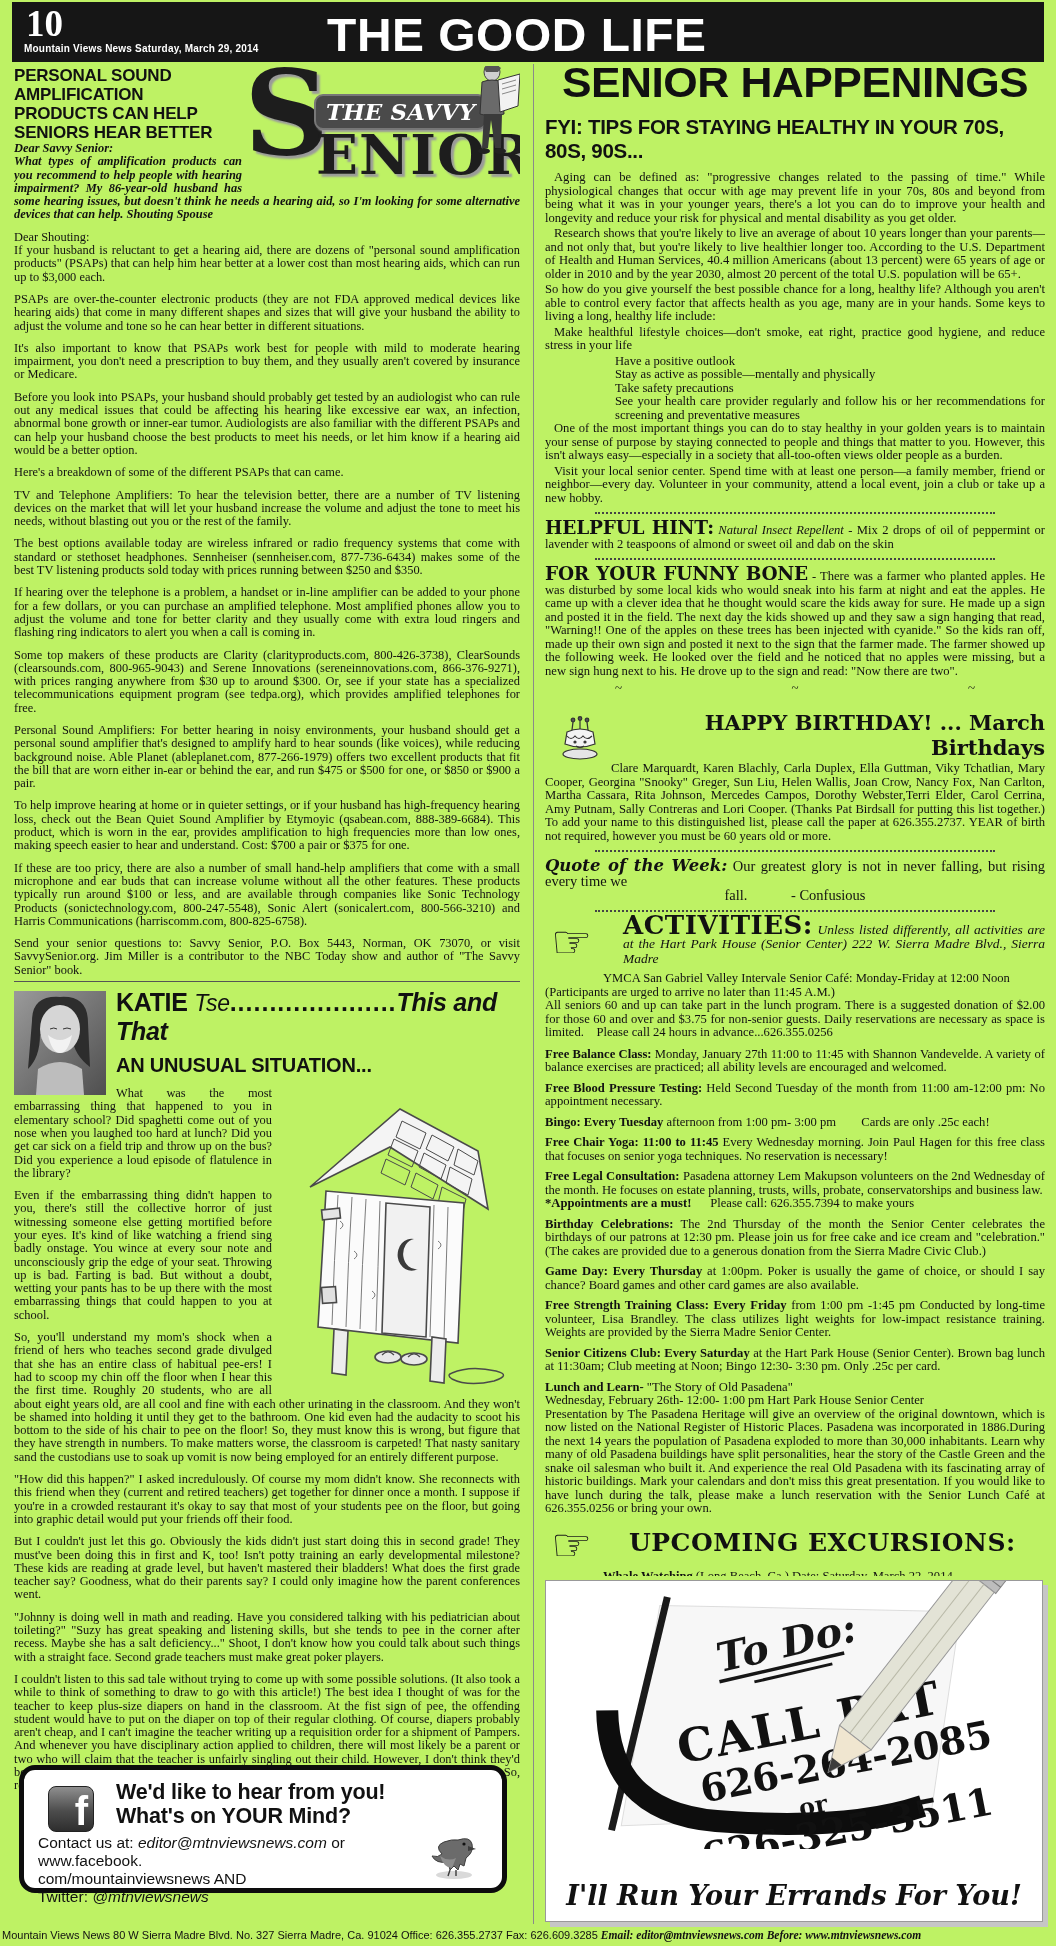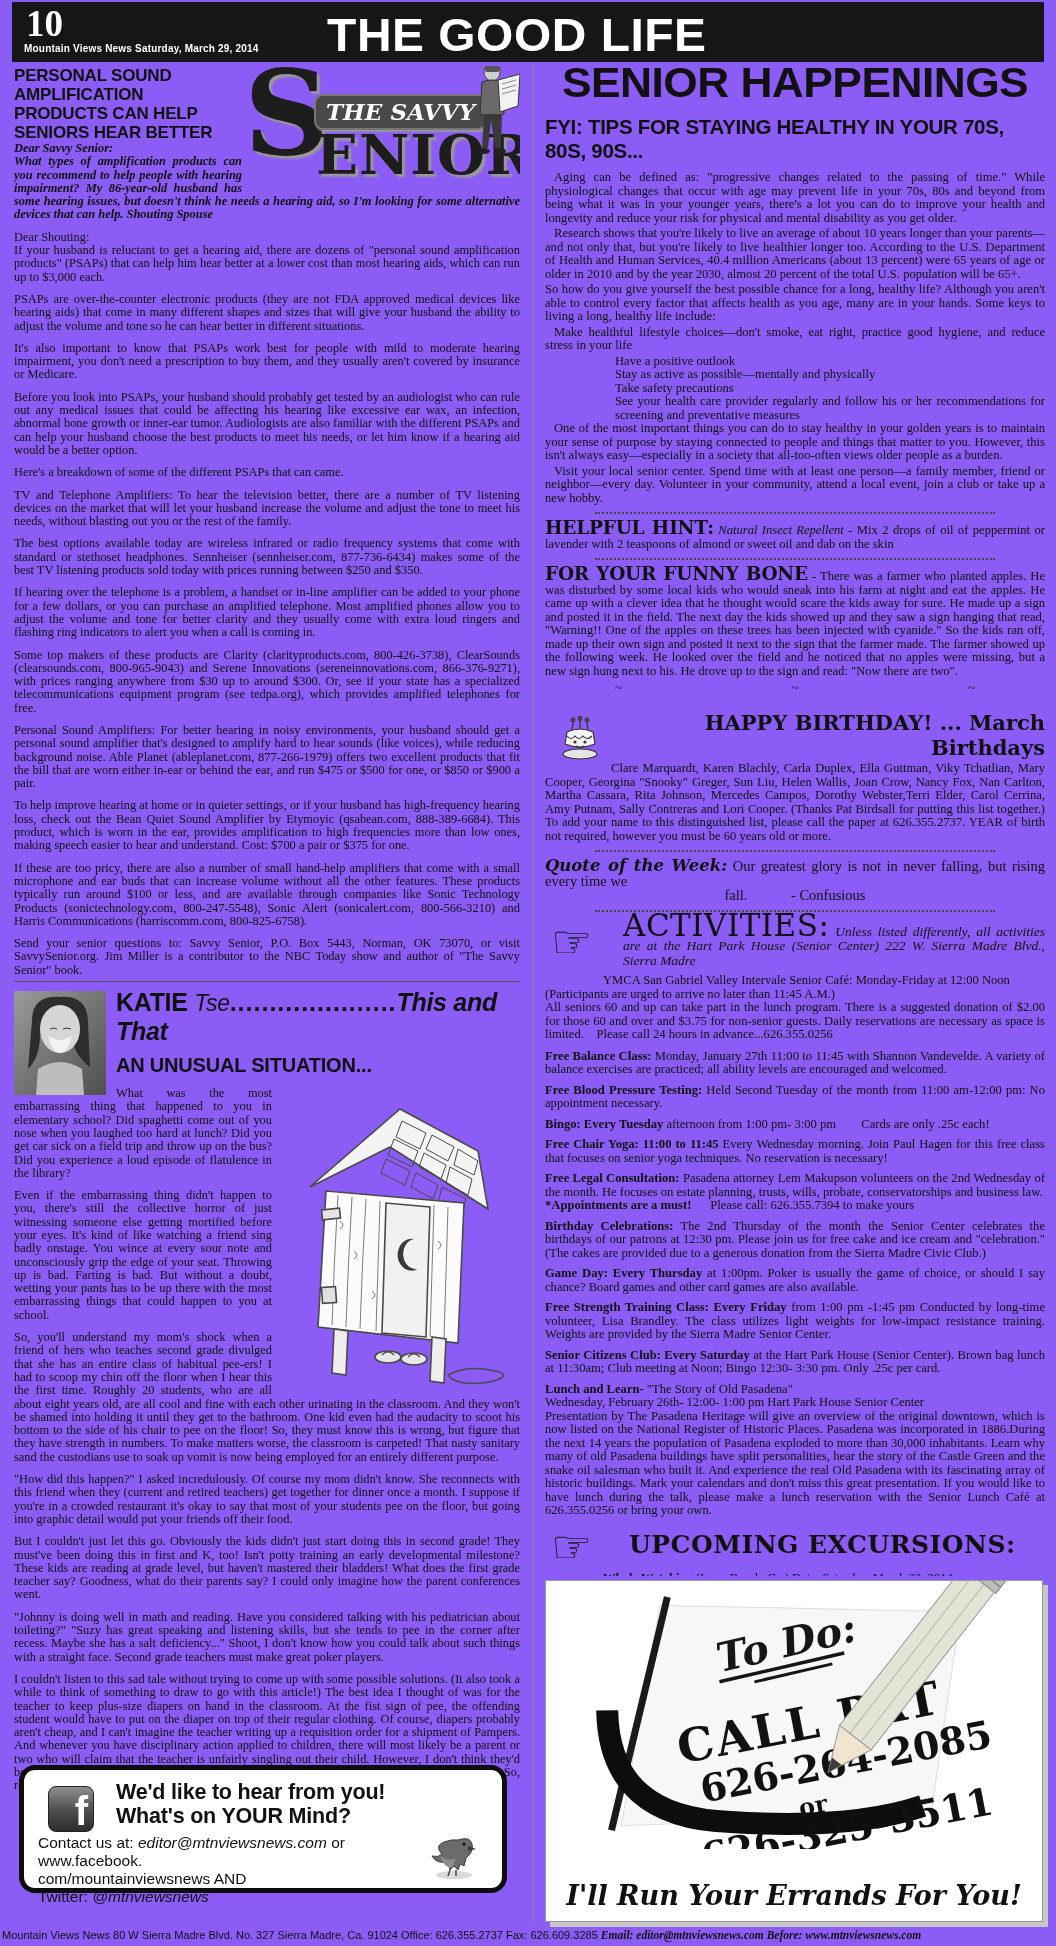--- a/index.html
+++ b/index.html
@@ -1,16 +1,16 @@
 <!DOCTYPE html>
 <html><head>
 <meta charset="utf-8">
 <style>
   html,body{margin:0;padding:0;background:#e8e8e8;}
-  .page{position:relative;width:1056px;height:1946px;background:#8b5cf6;margin:0 auto;
+  .page{position:relative;width:1056px;height:1946px;background:#bef264;margin:0 auto;
         font-family:"Liberation Serif","DejaVu Serif",serif;color:#111;overflow:hidden;}
   
   .banner{position:absolute;left:12px;top:2px;width:1032px;height:60px;background:#161616;}
   .page-num{position:absolute;left:14px;top:0px;color:#fff;font-family:"Liberation Serif",serif;
             font-size:37px;font-weight:bold;}
   .banner-date{position:absolute;left:12px;top:41px;color:#fff;font-family:"Liberation Sans",sans-serif;
                font-size:10px;font-weight:bold;letter-spacing:.2px;text-align:center;}
   .banner-title{position:absolute;left:50%;top:5px;transform:translateX(-53%) scaleX(1.02);color:#fff;
                 font-family:"Liberation Sans",sans-serif;font-size:47px;font-weight:bold;letter-spacing:.5px;white-space:nowrap;}
   
@@ -67,21 +67,21 @@
   .indent{text-indent:9px;}
   .bullet-line{margin:0 0 0 70px !important;}
   .dotted-sep{border:none;border-top:2px dotted #444;width:400px;margin:7px auto 7px auto;}
   .sec-label{font-family:"DejaVu Serif",serif;font-weight:bold;font-size:18.5px;letter-spacing:-.2px;}
   .tilde-row{display:flex;justify-content:space-between;padding:0 70px;font-size:13px;margin:2px 0;}
   .bday-head{font-family:"DejaVu Serif",serif;font-weight:bold;font-size:21px;text-align:right;margin:14px 0 2px 0;}
   .cake{float:left;margin:6px 10px 2px 14px;}
   .quote-label{font-family:"DejaVu Serif",serif;font-weight:bold;font-style:italic;font-size:16.5px;}
   .quote-line2{text-align:center;margin-top:1px;}
   .hand{float:left;font-family:"DejaVu Sans",sans-serif;font-size:46px;line-height:46px;margin:0 10px 2px 6px;color:#1a1a1a;}
-  .act-label{font-family:"DejaVu Serif",serif;font-weight:normal;font-size:31px;letter-spacing:.5px;}
+  .act-label{font-family:"DejaVu Serif",serif;font-weight:bold;font-size:26px;letter-spacing:.5px;}
   .act-note{font-style:italic;font-size:13.5px;}
   .item{margin:0 0 7px 0 !important;}
   .item b{font-family:"Liberation Serif",serif;}
   .exc-label{font-family:"DejaVu Serif",serif;font-weight:bold;font-size:25px;letter-spacing:.5px;}
   .ml60{margin-left:58px !important;}
   
   .ad-box{position:absolute;left:0px;top:1522px;width:496px;height:340px;background:#fff;
           border:1px solid #999;box-shadow:5px 5px 0 #c6c6c6;overflow:hidden;}
   .ad-tagline{position:absolute;left:0;right:0;bottom:10px;text-align:center;
               font-family:"DejaVu Serif",serif;font-weight:bold;font-style:italic;font-size:27px;}

